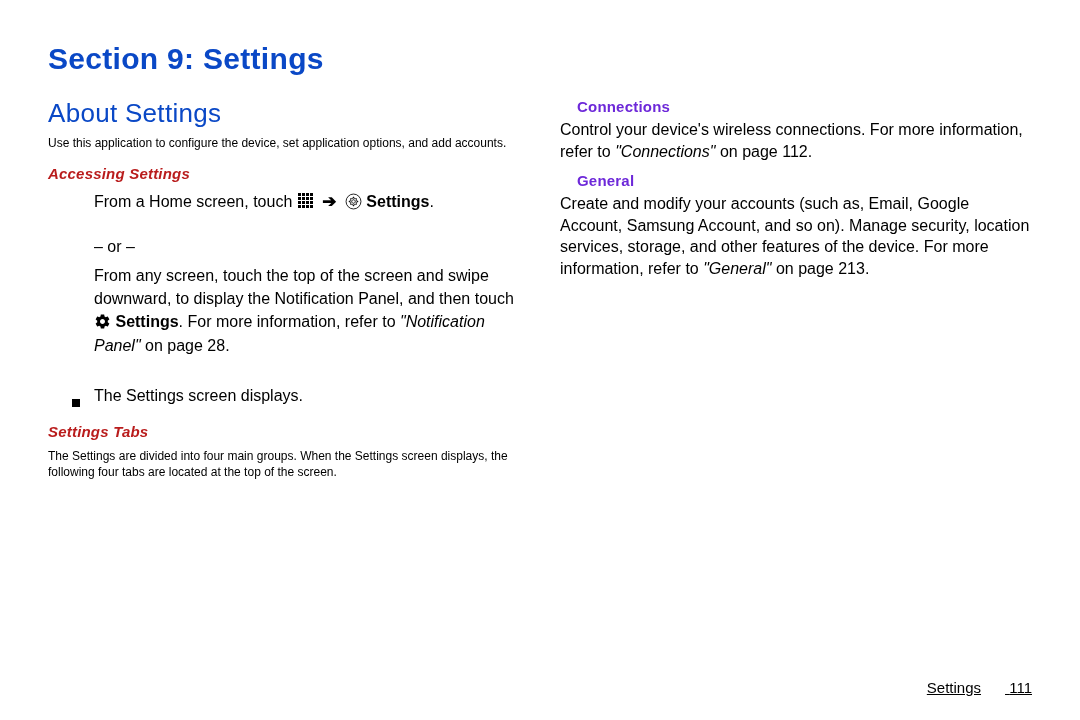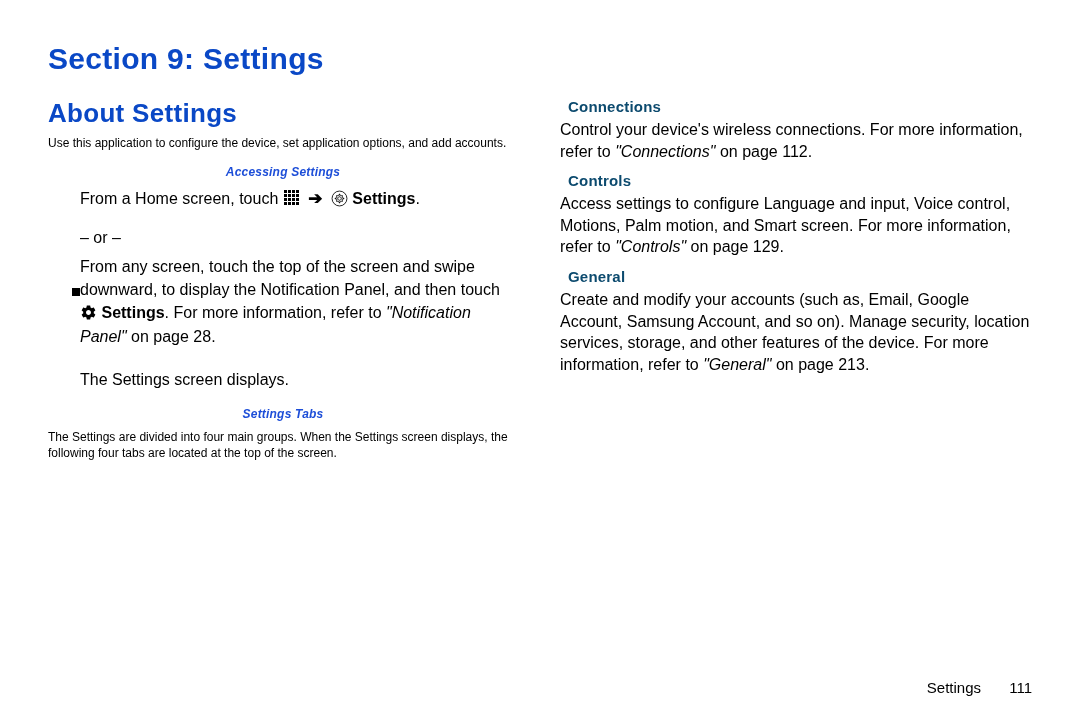--- a/index.html
+++ b/index.html
@@ -28,53 +28,53 @@
   }
   .columns {
     display: flex;
     gap: 42px;
   }
   .col {
     width: 470px;
   }
   .h2-blue {
     color: #0a48c6;
-    font-weight: 700;
+    font-weight: 400;
     font-size: 26px;
     margin: 0 0 6px 0;
     letter-spacing: 0.3px;
     font-stretch: condensed;
   }
   .h3-blue-italic {
-    color: #1d4ed8;
+    color: #b91c1c;
     font-weight: 900;
     font-style: italic;
-    font-size: 12px;
+    font-size: 15px;
     margin: 14px 0 8px 0;
     letter-spacing: 0.2px;
     font-stretch: condensed;
-    text-align: center;
   }
   .h4-blue {
-    color: #0c4a6e;
+    color: #6d28d9;
     font-weight: 900;
     font-size: 15px;
-    margin: 0 0 4px 8px;
+    margin: 0 0 4px 17px;
     letter-spacing: 0.2px;
   }
   p.body {
     font-size: 12px;
     line-height: 1.35;
     margin: 0 0 8px 0;
   }
   .bullet-row {
     display: flex;
+    gap: 14px;
     margin-left: 24px;
     margin-bottom: 6px;
-    align-items: center;
+    align-items: flex-end;
   }
   .bullet-square {
     width: 8px;
     height: 8px;
     background: #000;
     margin-top: 6px;
     flex-shrink: 0;
   }
   .icon-grid {
     display: inline-block;
@@ -109,20 +109,21 @@
   .tab-body {
     font-size: 16px;
     line-height: 1.35;
     margin-left: 0;
   }
   .footer {
     position: absolute;
     bottom: 24px;
     right: 48px;
     font-size: 15px;
+    text-decoration: underline;
   }
   .footer .label { margin-right: 24px; }
   
   svg { display: inline; }
 </style>
 </head>
 <body>
 
 <div class="page">
 
@@ -177,56 +178,50 @@
                 <line x1="5.3" y1="12" x2="7" y2="12"></line>
                 <line x1="17" y1="12" x2="18.7" y2="12"></line>
                 <line x1="7.6" y1="7.6" x2="8.7" y2="8.7"></line>
                 <line x1="15.3" y1="15.3" x2="16.4" y2="16.4"></line>
                 <line x1="7.6" y1="16.4" x2="8.7" y2="15.3"></line>
                 <line x1="15.3" y1="8.7" x2="16.4" y2="7.6"></line>
               </g>
             </svg>
           </span>
           <span class="bold">Settings</span><span>.</span>
-          <div style="margin-top:14px;">– or –</div>
+          <div style="margin-top:20px;">– or –</div>
           <div style="margin-top:6px;">
             <span>From any screen, touch the top of the screen and swipe downward, to display the Notification Panel, and then touch </span>
             
             <span class="icon-gear-solid">
               <svg viewBox="0 0 24 24" width="17" height="17">
                 <path fill="#000" d="M19.4 13c.04-.33.07-.66.07-1s-.03-.67-.07-1l2.11-1.65c.19-.15.24-.42.12-.64l-2-3.46c-.12-.22-.39-.3-.61-.22l-2.49 1c-.52-.4-1.08-.73-1.69-.98l-.38-2.65C14.43 2.18 14.23 2 14 2h-4c-.23 0-.43.18-.46.4l-.38 2.65c-.61.25-1.17.58-1.69.98l-2.49-1c-.22-.08-.49 0-.61.22l-2 3.46c-.12.22-.07.49.12.64L4.6 11c-.04.33-.07.66-.07 1s.03.67.07 1l-2.11 1.65c-.19.15-.24.42-.12.64l2 3.46c.12.22.39.3.61.22l2.49-1c.52.4 1.08.73 1.69.98l.38 2.65c.03.22.23.4.46.4h4c.23 0 .43-.18.46-.4l.38-2.65c.61-.25 1.17-.58 1.69-.98l2.49 1c.22.08.49 0 .61-.22l2-3.46c.12-.22.07-.49-.12-.64L19.4 13zM12 15.5c-1.93 0-3.5-1.57-3.5-3.5S10.07 8.5 12 8.5s3.5 1.57 3.5 3.5-1.57 3.5-3.5 3.5z"></path>
               </svg>
             </span>
             <span class="bold">Settings</span><span>. For more information, refer to </span><span class="italic">"Notification Panel"</span><span> on page 28.</span>
           </div>
-          <div style="margin-top:20px;">The Settings screen displays.</div>
+          <div style="margin-top:27px;">The Settings screen displays.</div>
         </div>
       </div>
 
       <div class="h3-blue-italic" style="margin-top:16px;">Settings Tabs</div>
       <p class="body">The Settings are divided into four main groups. When the Settings screen displays, the following four tabs are located at the top of the screen.</p>
 
     </div>
 
     <div class="col">
 
       <div class="tab-block">
         <div class="h4-blue">Connections</div>
         <div class="tab-body">
           <span>Control your device's wireless connections. For more information, refer to </span><span class="italic">"Connections"</span><span> on page 112.</span>
         </div>
       </div>
 
 
-      <div class="tab-block">
-        <div class="h4-blue">Controls</div>
-        <div class="tab-body">
-          <span>Access settings to configure Language and input, Voice control, Motions, Palm motion, and Smart screen. For more information, refer to </span><span class="italic">"Controls"</span><span> on page 129.</span>
-        </div>
-      </div>
 
       <div class="tab-block">
         <div class="h4-blue">General</div>
         <div class="tab-body">
           <span>Create and modify your accounts (such as, Email, Google Account, Samsung Account, and so on). Manage security, location services, storage, and other features of the device. For more information, refer to </span><span class="italic">"General"</span><span> on page 213.</span>
         </div>
       </div>
 
     </div>
   </div>

